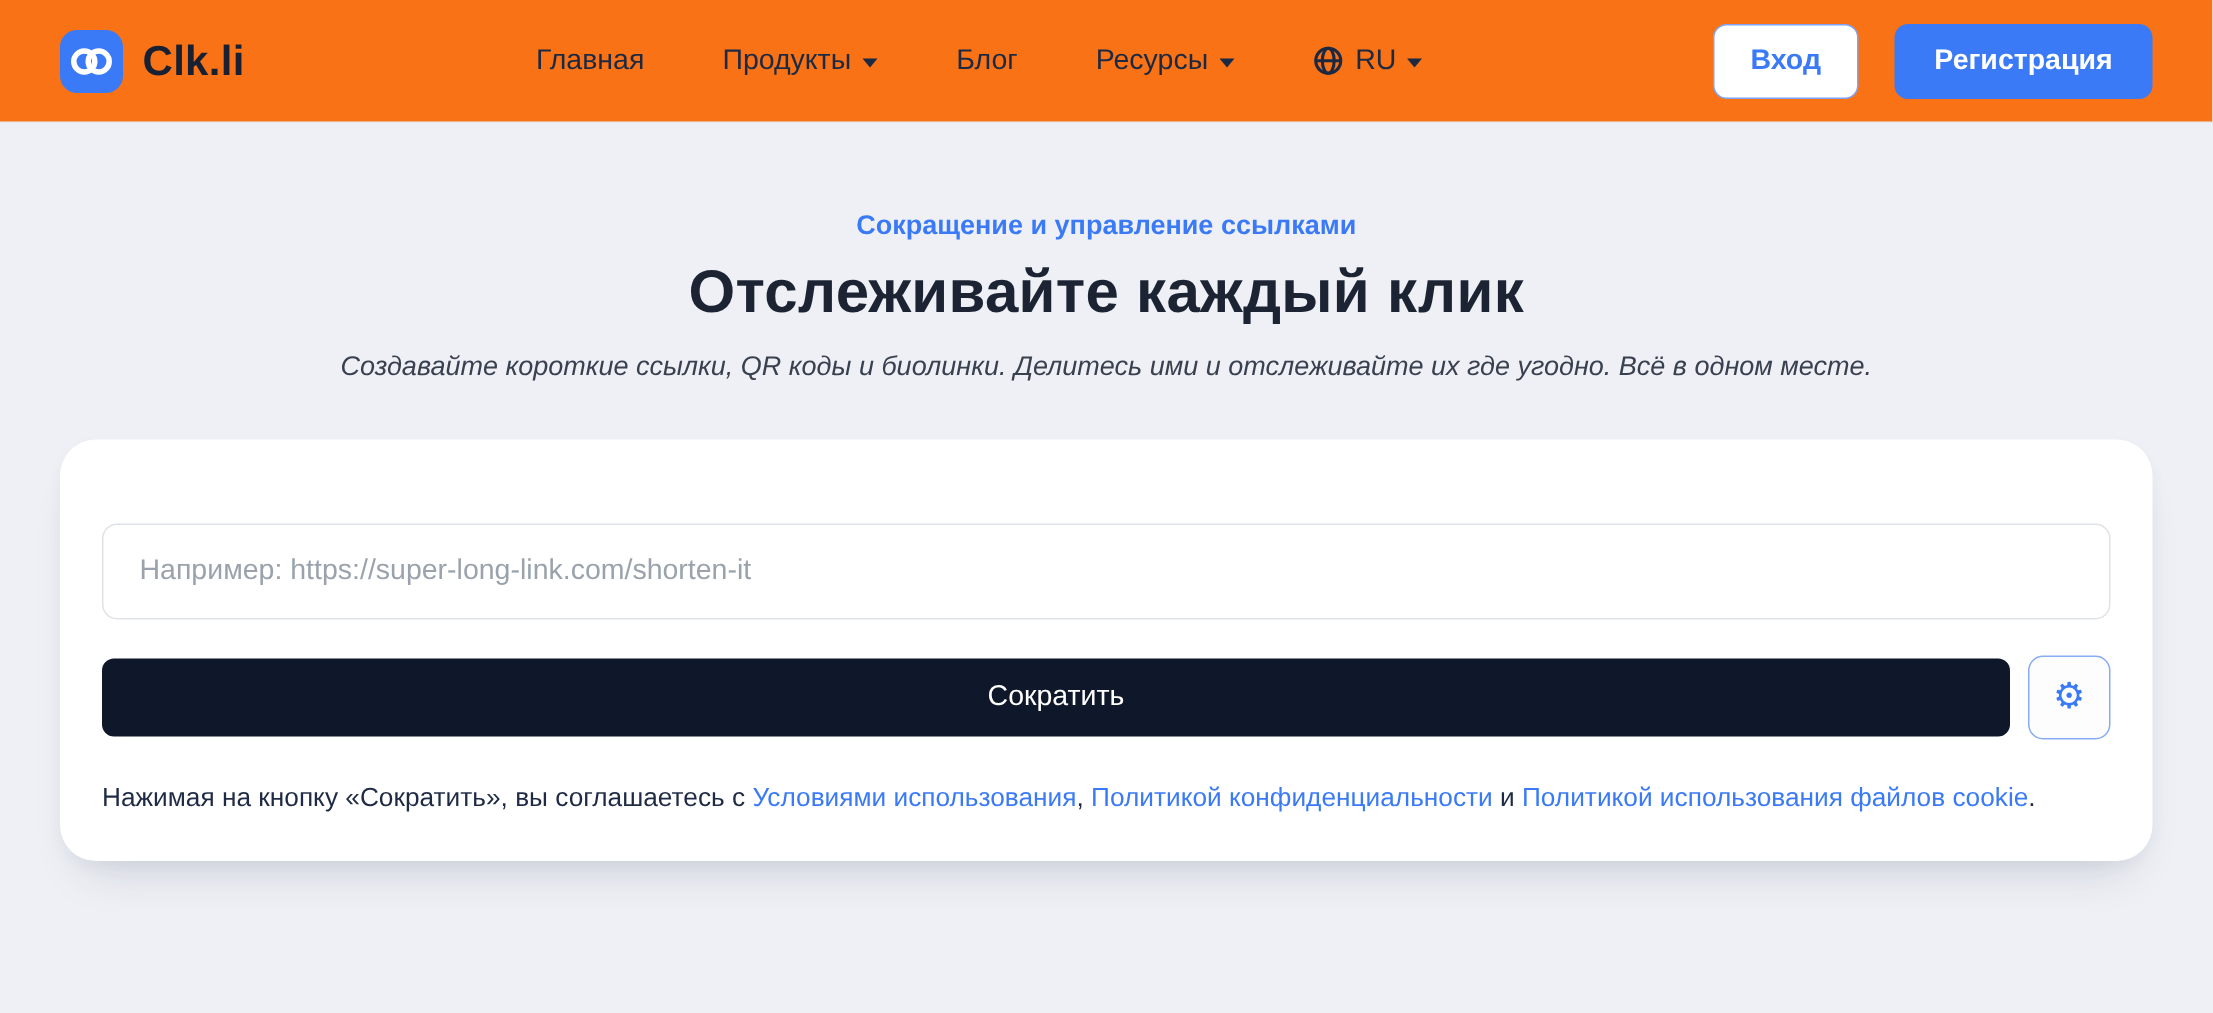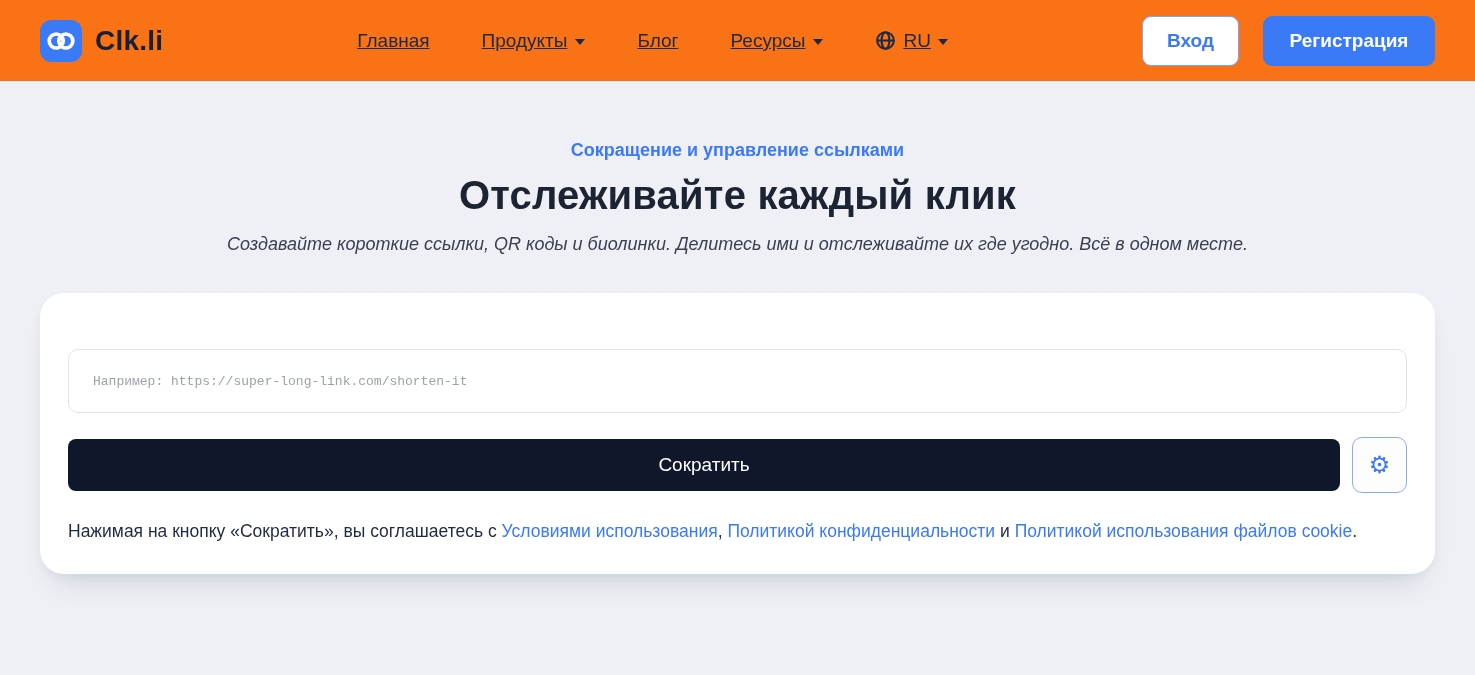--- a/index.html
+++ b/index.html
@@ -14,21 +14,21 @@
   .header {
     height: 82px;
     background: #f97316;
     border-bottom: 1px solid #e8ebef;
     display: flex;
     align-items: center;
     padding: 0 40px;
   }
   .logo { display: flex; align-items: center; gap: 13px; cursor: pointer; }
   .logo-text { font-size: 28px; font-weight: 700; color: #182133; letter-spacing: .2px; }
-  .nav { flex: 1; display: flex; justify-content: center; align-items: center; gap: 52px; margin-left: 30px; text-decoration: underline; }
+  .nav { flex: 1; display: flex; justify-content: center; align-items: center; gap: 52px; margin-left: 30px; }
   .nav-item {
     display: flex; align-items: center; gap: 8px;
     font-size: 19px; font-weight: 500; color: #1c2942; cursor: pointer; white-space: nowrap;
   }
   .caret {
     width: 0; height: 0;
     border-left: 5px solid transparent;
     border-right: 5px solid transparent;
     border-top: 6px solid #1c2942;
     margin-top: 2px;
@@ -61,22 +61,22 @@
     background: #ffffff;
     border-radius: 24px;
     padding: 34px 28px 26px;
     box-shadow: 0 20px 32px -16px rgba(36, 50, 74, .18), 0 4px 10px rgba(36, 50, 74, .04);
   }
   .field-label { font-size: 18px; font-weight: 600; color: #1f2a44; }
   .url-input {
     display: block; width: 100%; height: 64px;
     margin-top: 22px; padding: 0 24px;
     border: 1px solid #dfe3e8; border-radius: 10px;
-    font-size: 13px; color: #1f2a44; background: #ffffff;
-    font-family: Liberation Mono, monospace; outline: none;
+    font-size: 19px; color: #1f2a44; background: #ffffff;
+    font-family: Liberation Sans, sans-serif; outline: none;
   }
   .url-input::placeholder { color: #9aa3ad; }
   .actions { display: flex; align-items: center; gap: 12px; margin-top: 24px; }
   .btn-shorten {
     flex: 1; height: 52px;
     background: #0f172a; border: none; border-radius: 8px;
     color: #ffffff; font-size: 19px; font-weight: 400;
     font-family: "Liberation Sans", sans-serif; cursor: pointer;
   }
   .btn-settings {

